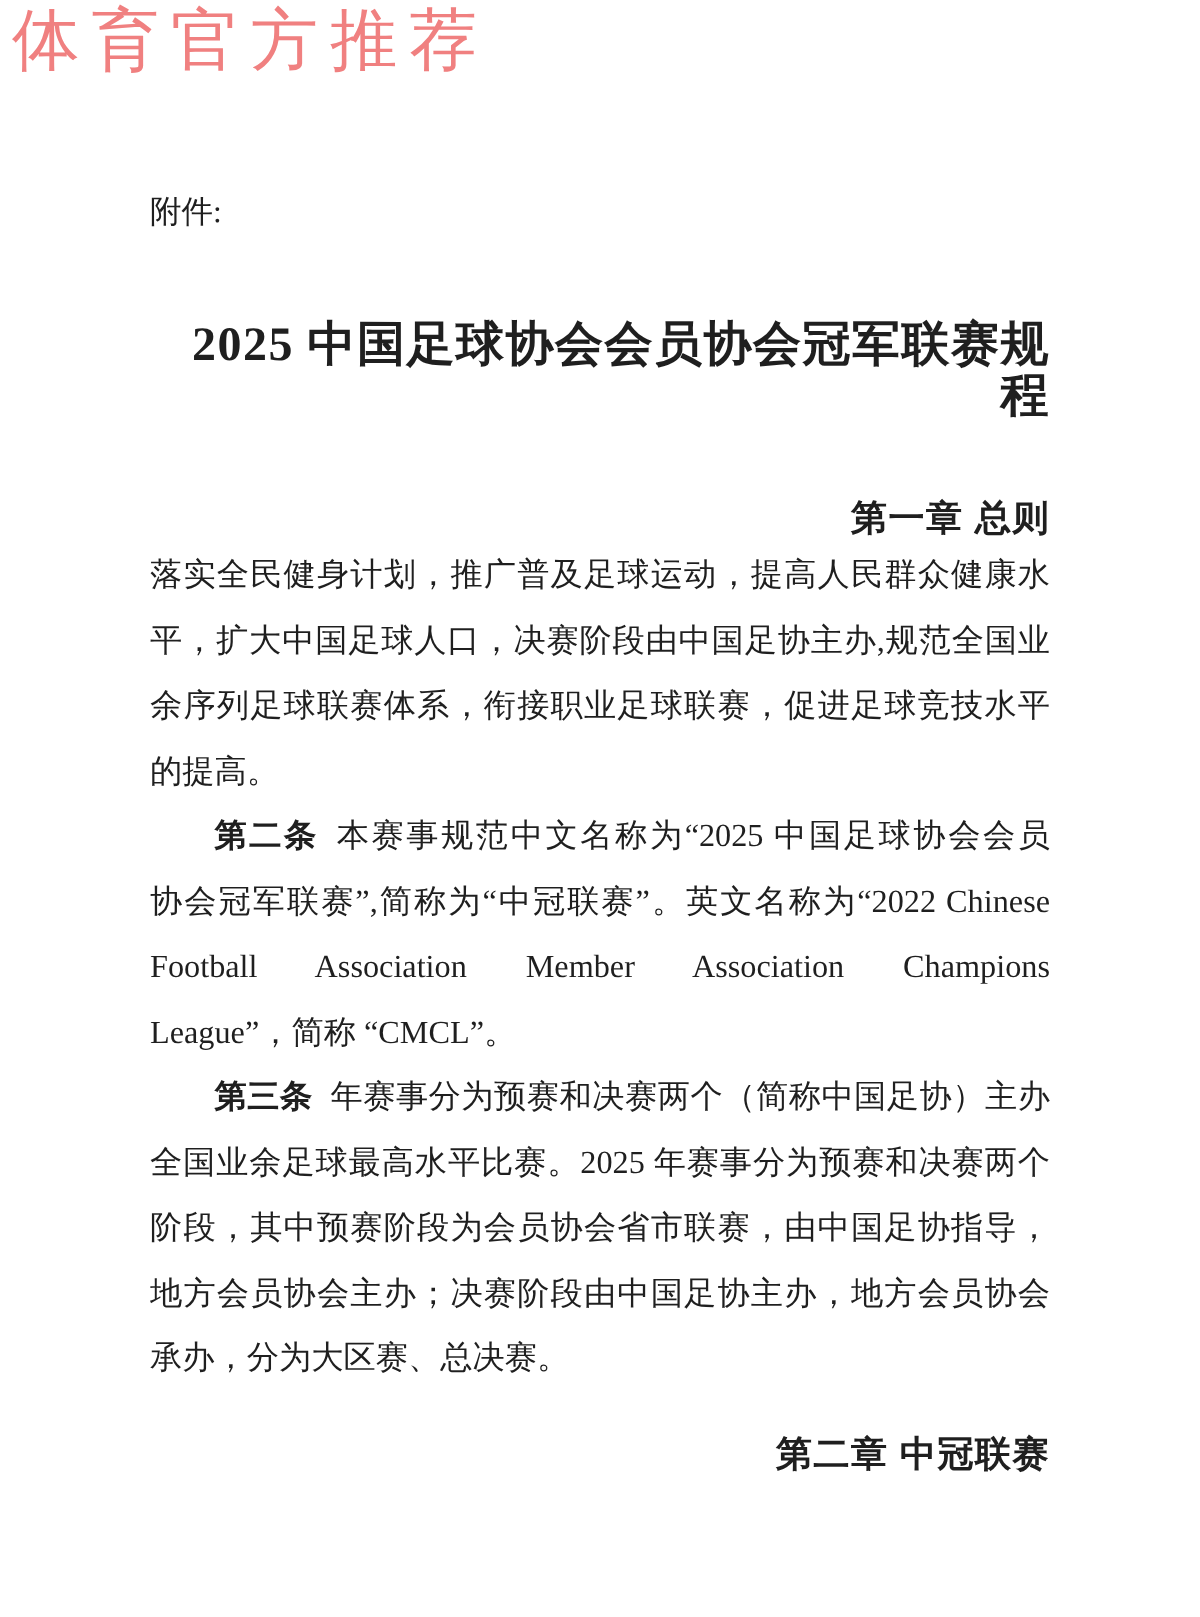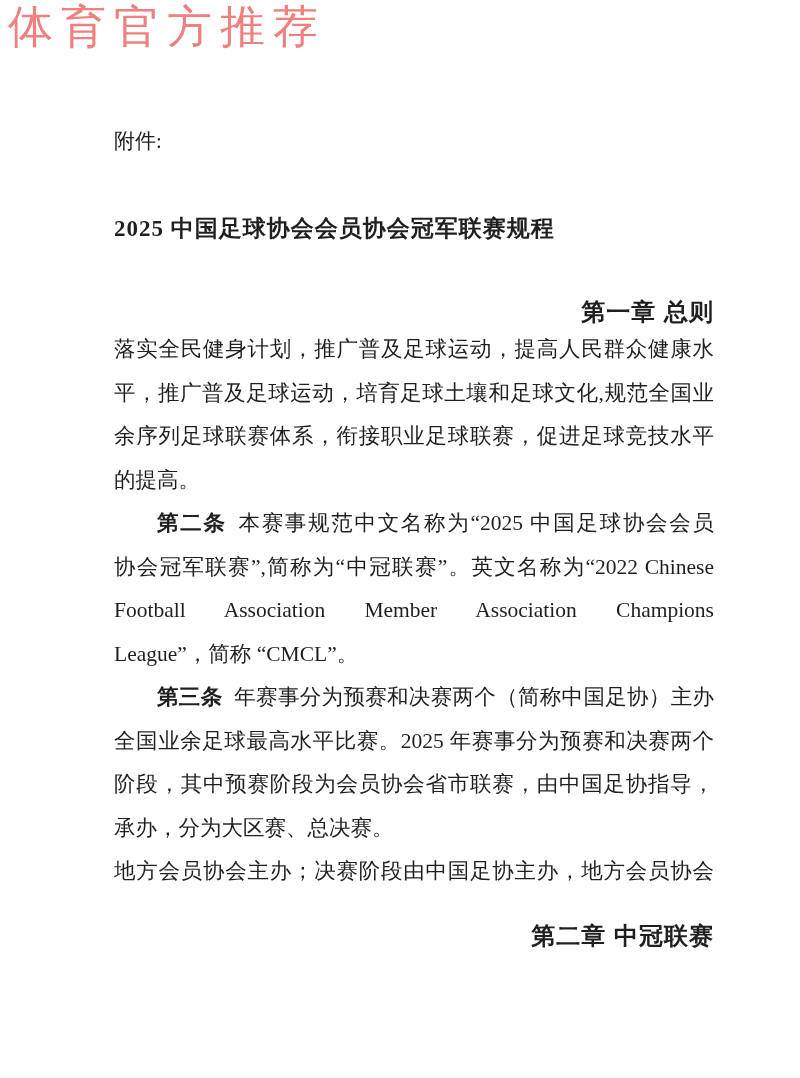--- a/index.html
+++ b/index.html
@@ -20,35 +20,35 @@
     left: 8px;
     font-size: 45px;
     line-height: 54px;
     letter-spacing: 8px;
     white-space: nowrap;
     color: var(--watermark, #f08080);
     font-weight: 400;
   }
   .content {
     position: absolute;
-    left: 114px;
+    left: 100px;
     top: 0;
     width: 600px;
   }
   .attachment {
     margin-top: 128px;
     font-size: 21px;
     line-height: 26px;
   }
   .doc-title {
     margin-top: 58px;
-    font-size: 23px;
+    font-size: 32px;
     line-height: 34px;
     font-weight: 700;
-    text-align: left;
+    text-align: right;
     letter-spacing: 1px;
   }
   .chapter {
     font-size: 24px;
     line-height: 32px;
     font-weight: 700;
     text-align: right;
     letter-spacing: 1px;
     font-family: "Liberation Sans", "DejaVu Sans", sans-serif;
   }
@@ -81,33 +81,33 @@
 
     <div class="attachment">附件:</div>
 
     <h1 class="doc-title">2025 中国足球协会会员协会冠军联赛规程</h1>
 
     <h2 class="chapter chapter--one">第一章 总则</h2>
 
     <div class="body-text">
 
       <div class="line just">落实全民健身计划，推广普及足球运动，提高人民群众健康水</div>
-      <div class="line just">平，推广普及足球运动，培育足球土壤和足球文化,规范全国业</div>
+      <div class="line just">平，扩大中国足球人口，决赛阶段由中国足协主办,规范全国业</div>
       <div class="line just">余序列足球联赛体系，衔接职业足球联赛，促进足球竞技水平</div>
       <div class="line">的提高。</div>
 
       <div class="line first just"><span class="label">第二条</span><span>本赛事规范中文名称为“2025 中国足球协会会员</span></div>
       <div class="line just">协会冠军联赛”,简称为“中冠联赛”。英文名称为“2022 Chinese</div>
       <div class="line just">Football Association Member Association Champions</div>
       <div class="line">League”，简称 “CMCL”。</div>
 
       <div class="line first just"><span class="label">第三条</span><span>年赛事分为预赛和决赛两个（简称中国足协）主办的</span></div>
       <div class="line just">全国业余足球最高水平比赛。2025 年赛事分为预赛和决赛两个</div>
       <div class="line just">阶段，其中预赛阶段为会员协会省市联赛，由中国足协指导，</div>
+      <div class="line just">地方会员协会主办；决赛阶段由中国足协主办，地方会员协会</div>
       <div class="line">承办，分为大区赛、总决赛。</div>
-      <div class="line just">地方会员协会主办；决赛阶段由中国足协主办，地方会员协会</div>
 
     </div>
 
     <h2 class="chapter chapter--two">第二章 中冠联赛</h2>
 
   </div>
 </div>
 
 </body></html>

